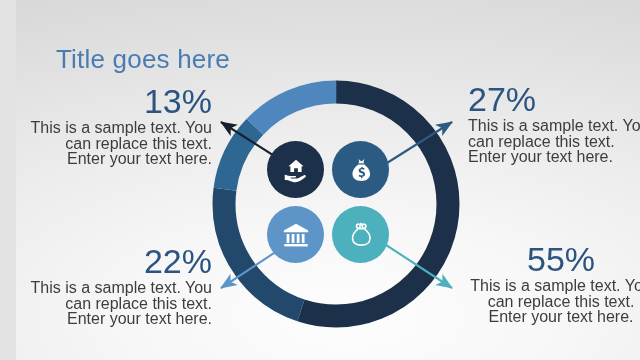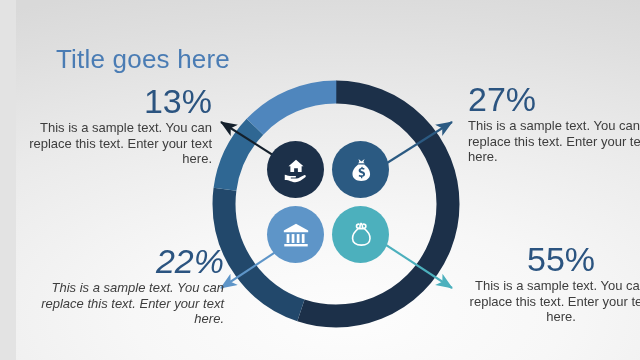--- a/index.html
+++ b/index.html
@@ -20,26 +20,26 @@
     font-size:26px;line-height:30px;color:#4a7cb4;
     letter-spacing:0.2px;white-space:nowrap;
   }
   
   .stat{position:absolute;width:186px;}
   .stat .pct{
     font-size:34px;line-height:30px;color:#2b5480;
     font-weight:400;margin:0 0 4px 0;
   }
   .stat .body{
-    font-size:13px;line-height:15.5px;color:#3d3d3d;
+    font-size:16px;line-height:15.5px;color:#3d3d3d;
   }
   .stat.right-al{text-align:right;}
   .stat.left-al{text-align:left;}
   #stat-tl{left:10px;top:86px;}
-  #stat-bl{left:22px;top:246px;font-style:italic;}
+  #stat-bl{left:10px;top:246px;}
   #stat-tr{left:452px;top:84px;}
   #stat-br{left:452px;top:244px;text-align:center;}
   
   #donut-wrap{
     position:absolute;left:186px;top:70px;width:268px;height:268px;
   }
   #donut-wrap svg{display:block;width:268px;height:268px;}
   
   .icon-circle{
     position:absolute;border-radius:50%;

